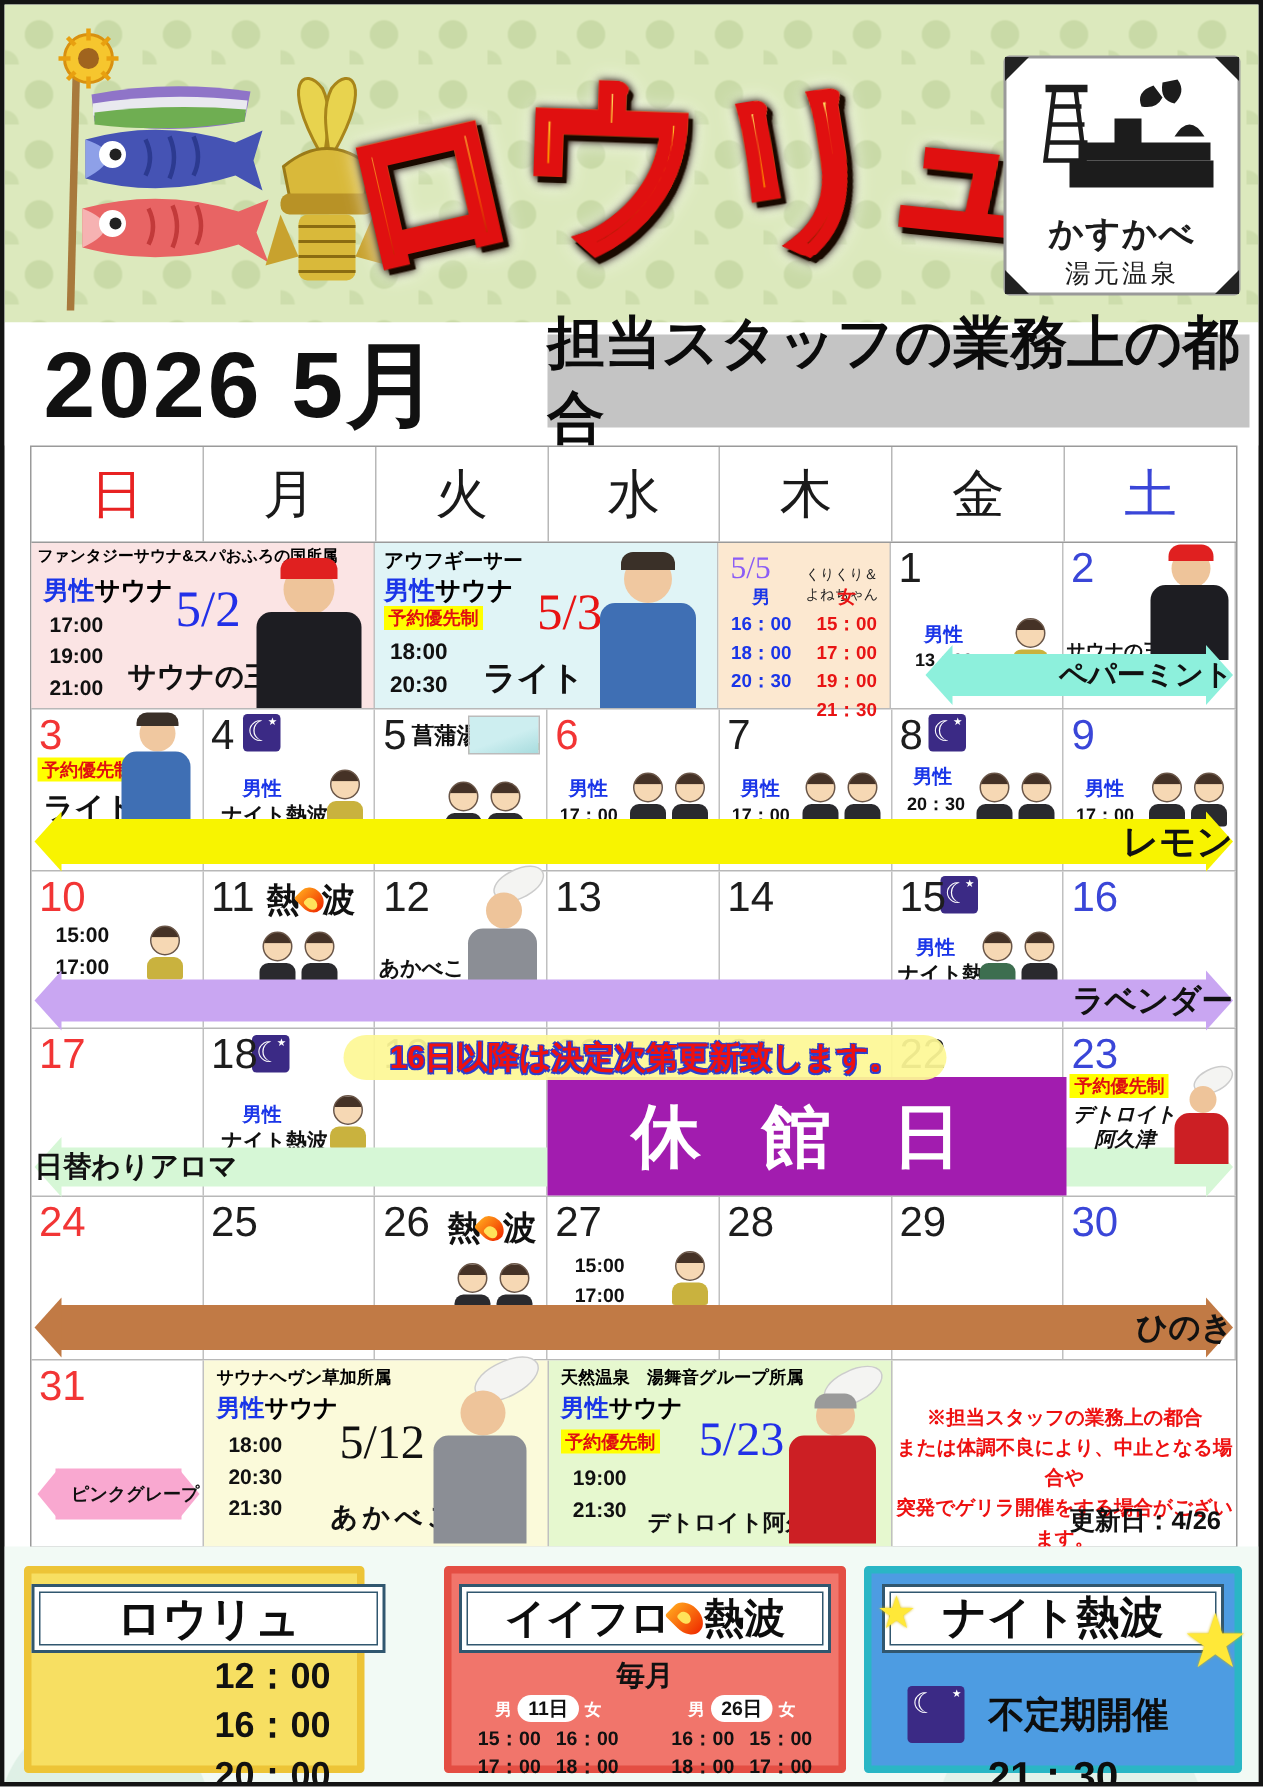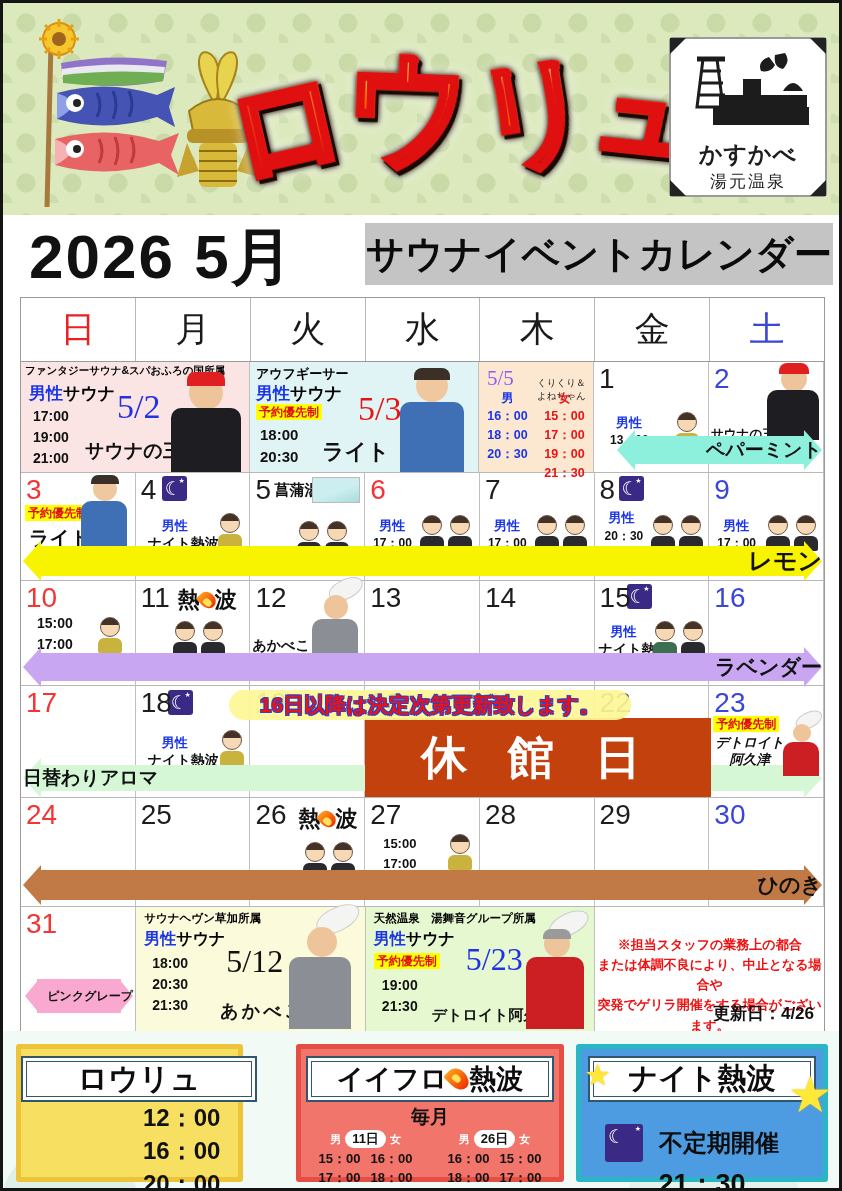--- a/index.html
+++ b/index.html
@@ -104,21 +104,21 @@
   
   .iris{position:absolute;width:46px;height:24px;border:1px solid #bbb;
      background:linear-gradient(160deg,#cdeef0 55%,#a8dcde),
      repeating-linear-gradient(115deg,transparent 0 9px,#7fbf6a 9px 11px,transparent 11px 20px);}
 
   
   .notice-banner{position:absolute;left:208px;top:4px;width:402px;height:30px;background:rgba(253,248,150,.93);
      border-radius:16px;display:flex;align-items:center;justify-content:center;z-index:4;}
   .notice-banner span{font-size:21px;font-weight:bold;color:#ee1111;
      text-shadow:1px 1px 0 #2b3fd0,-1px 1px 0 #2b3fd0,1px -1px 0 #2b3fd0,-1px -1px 0 #2b3fd0;white-space:nowrap;}
-  .closed-box{position:absolute;left:344px;top:32px;width:346px;height:79px;background:#c2410c;z-index:3;
+  .closed-box{position:absolute;left:344px;top:32px;width:346px;height:79px;background:#a21caf;z-index:3;
      display:flex;align-items:center;justify-content:center;}
   .closed-box span{color:#fff;font-size:46px;font-weight:bold;letter-spacing:14px;white-space:nowrap;}
 
   
   .bottom{position:absolute;left:0;top:1028px;width:836px;height:157px;background:#f2faf5;
     background-image:radial-gradient(circle 90px at 8% 115%,#dff0e6 0 70px,transparent 71px),
                      radial-gradient(circle 120px at 85% 120%,#e3f2ea 0 90px,transparent 91px);}
   .ibox{position:absolute;top:13px;height:138px;box-sizing:border-box;border-radius:3px;}
   .ibox .tbox{position:relative;margin:7px auto 0;background:#fff;border:2px solid #31576f;
     outline:1px solid #31576f;outline-offset:-6px;display:flex;align-items:center;justify-content:center;
@@ -204,21 +204,21 @@
         <rect x="60" y="28" width="18" height="18" fill="#1c1c1c"></rect>
         <path d="M100 40 q10 -16 20 0 z" fill="#1c1c1c"></path>
       </svg>
       <div class="logo-name">かすかべ</div>
       <div class="logo-sub">湯元温泉</div>
     </div>
   </div>
 
   <div class="subheader">
     <div class="ym">2026 5月</div>
-    <div class="cal-label">サウナイベントカレンダー</div>
+    <div class="cal-label">担当スタッフの業務上の都合</div>
   </div>
 
   <div class="calendar">
 
     <div class="whead">
       <div class="wd sun">日</div>
       <div class="wd">月</div>
       <div class="wd">火</div>
       <div class="wd">水</div>
       <div class="wd">木</div>

